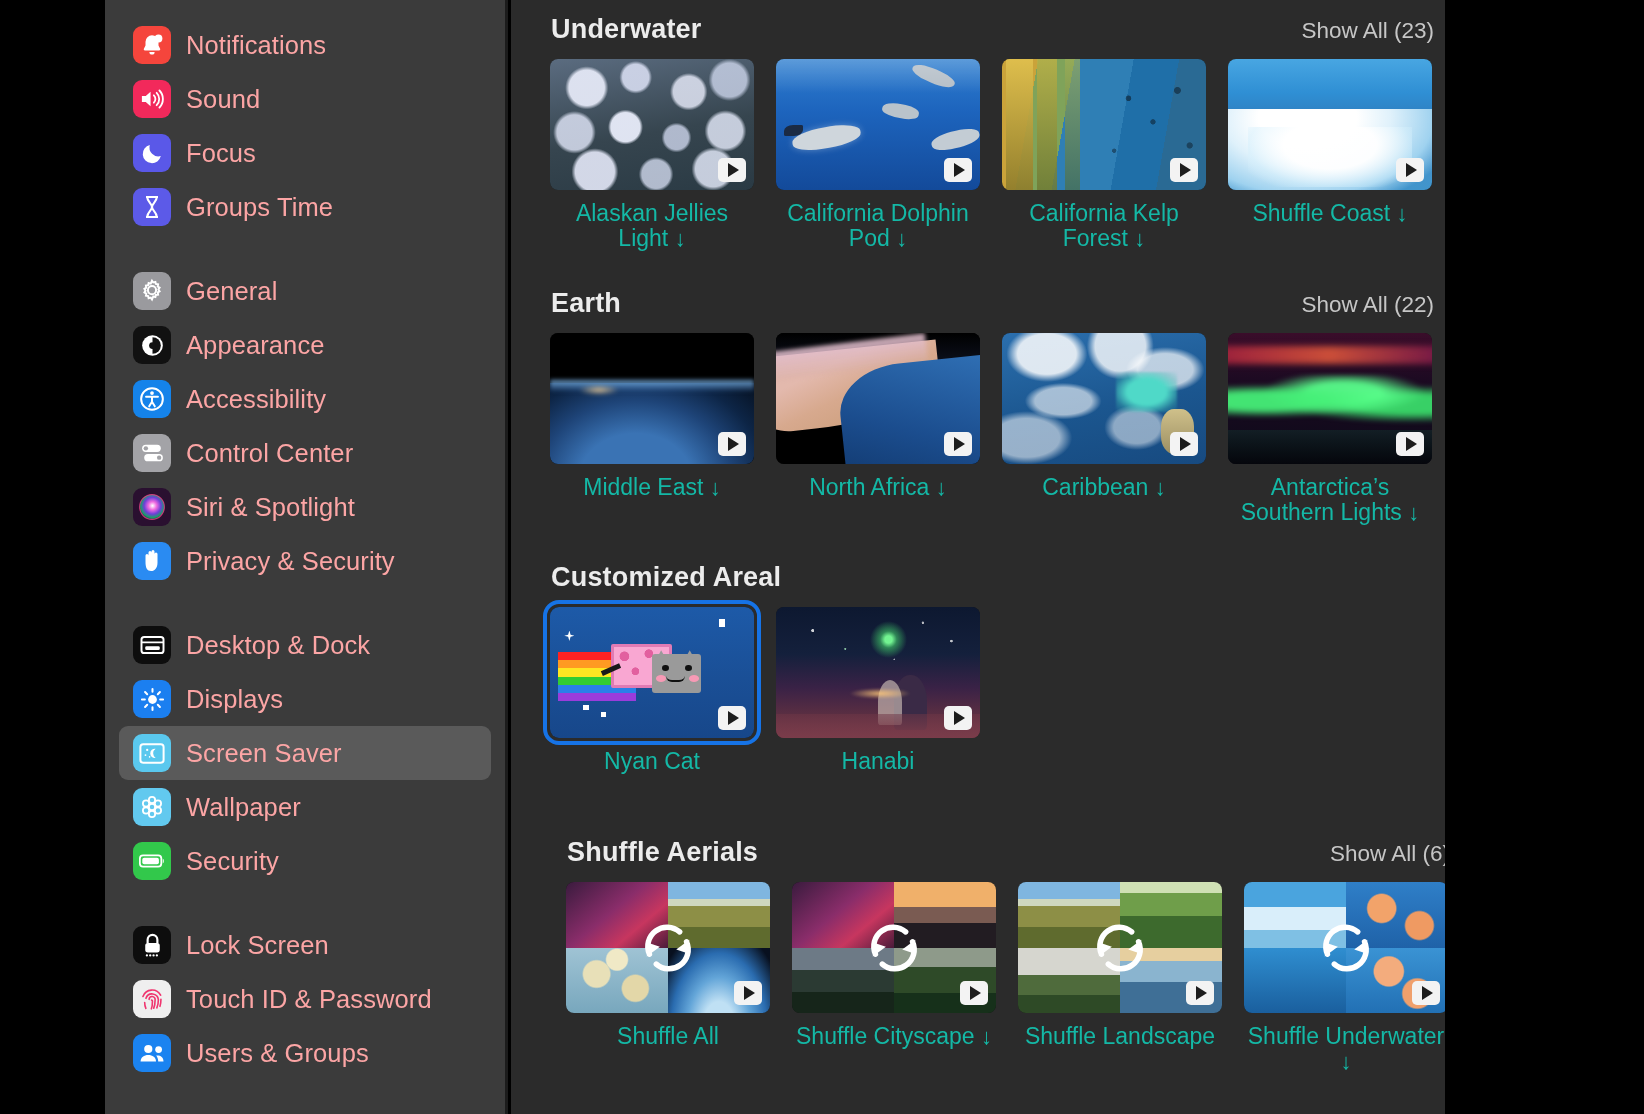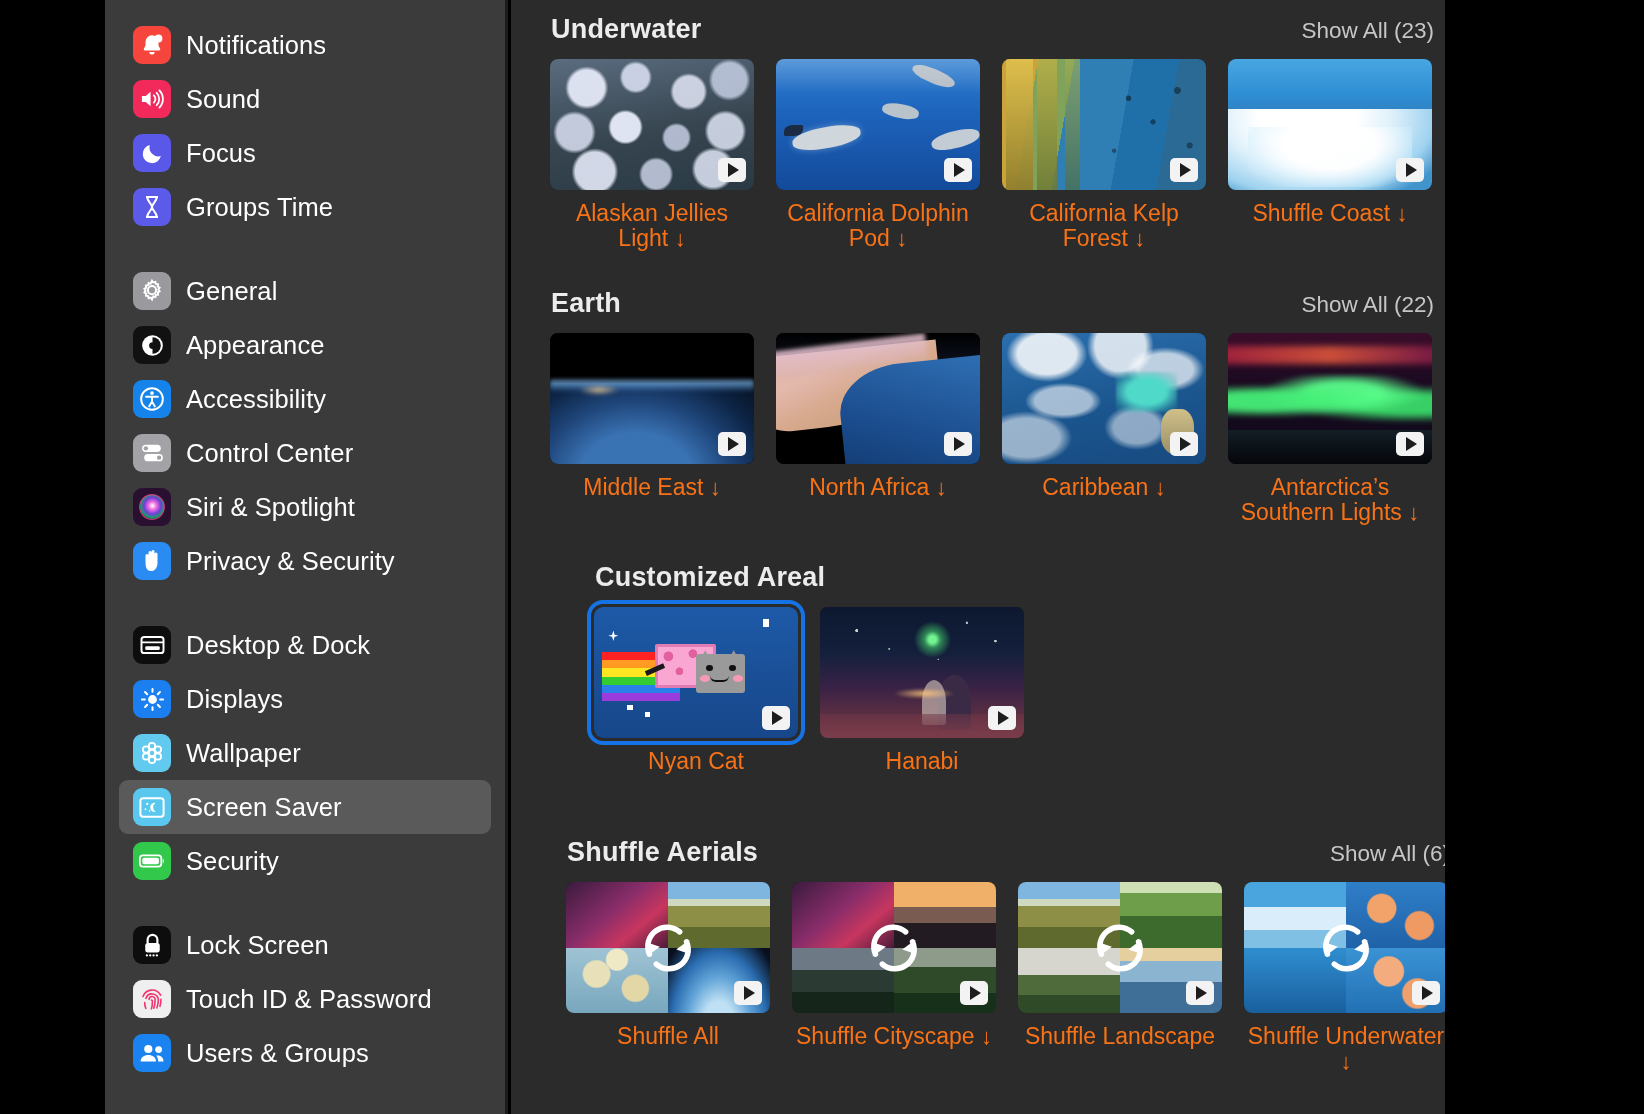--- a/index.html
+++ b/index.html
@@ -26,21 +26,21 @@
     display: flex; align-items: center;
     gap: 15px;
     height: 54px;
     padding: 0 14px;
     border-radius: 9px;
     cursor: default;
   }
   .side-item.selected { background: #5a5a5a; }
   .side-label {
     font-size: 25.5px;
-    color: #ffffff;
+    color: #fca5a5;
     letter-spacing: .1px;
     white-space: nowrap;
   }
   .app-ico {
     width: 38px; height: 38px;
     border-radius: 9px;
     flex: 0 0 38px;
     display: flex; align-items: center; justify-content: center;
     position: relative;
     overflow: hidden;
@@ -107,21 +107,21 @@
   .shuffle-badge {
     position: absolute; left: 50%; top: 50%;
     transform: translate(-50%, -50%);
     width: 66px; height: 66px;
   }
   .caption {
     margin-top: 11px;
     text-align: center;
     font-size: 23px;
     line-height: 25px;
-    color: #f97316;
+    color: #14b8a6;
   }
   .caption .arr { font-size: 22px; }
 
   
   .art { position: absolute; inset: 0; }
   .quad { position:absolute; width:50%; height:50%; }
   .q1 { left:0; top:0; } .q2 { right:0; top:0; }
   .q3 { left:0; bottom:0; } .q4 { right:0; bottom:0; }
 </style>
 </head>
@@ -253,47 +253,47 @@
         <span class="app-ico" style="background:#1b7ff0">
               <svg width="27" height="27" viewBox="0 0 24 24">
                 <circle cx="12" cy="12" r="3.9" fill="white"></circle>
                 <g stroke="white" stroke-width="1.8" stroke-linecap="round">
                   <path d="M12 2.6v2.6M12 18.8v2.6M2.6 12h2.6M18.8 12h2.6M5.4 5.4l1.9 1.9M16.7 16.7l1.9 1.9M18.6 5.4l-1.9 1.9M7.3 16.7l-1.9 1.9"></path>
                 </g>
               </svg>
             </span>
         <span class="side-label">Displays</span>
       </div>
+          <div class="side-item selected">
+        <span class="app-ico" style="background:#5ac8ee">
+              <svg width="28" height="25" viewBox="0 0 28 24">
+                <rect x="2.4" y="2.8" width="23.2" height="18.4" rx="2.8" fill="none" stroke="white" stroke-width="2"></rect>
+                <path fill="white" d="M17.6 7.2a4.7 4.7 0 1 0 .05 9.3 5.6 5.6 0 0 1-.05-9.3z"></path>
+                <circle cx="9.2" cy="8.4" r="1.15" fill="white"></circle>
+                <circle cx="7.5" cy="13.6" r=".95" fill="white"></circle>
+                <circle cx="11.6" cy="15.4" r=".8" fill="white"></circle>
+              </svg>
+            </span>
+        <span class="side-label">Screen Saver</span>
+      </div>
           <div class="side-item">
         <span class="app-ico" style="background:#62c9ef">
               <svg width="28" height="28" viewBox="0 0 24 24">
                 <g fill="none" stroke="white" stroke-width="1.55">
                   <circle cx="12" cy="12" r="2.7"></circle>
                   <circle cx="12" cy="6.1" r="2.7"></circle>
                   <circle cx="12" cy="17.9" r="2.7"></circle>
                   <circle cx="6.9" cy="9.05" r="2.7"></circle>
                   <circle cx="17.1" cy="9.05" r="2.7"></circle>
                   <circle cx="6.9" cy="14.95" r="2.7"></circle>
                   <circle cx="17.1" cy="14.95" r="2.7"></circle>
                 </g>
               </svg>
             </span>
         <span class="side-label">Wallpaper</span>
-      </div>
-          <div class="side-item selected">
-        <span class="app-ico" style="background:#5ac8ee">
-              <svg width="28" height="25" viewBox="0 0 28 24">
-                <rect x="2.4" y="2.8" width="23.2" height="18.4" rx="2.8" fill="none" stroke="white" stroke-width="2"></rect>
-                <path fill="white" d="M17.6 7.2a4.7 4.7 0 1 0 .05 9.3 5.6 5.6 0 0 1-.05-9.3z"></path>
-                <circle cx="9.2" cy="8.4" r="1.15" fill="white"></circle>
-                <circle cx="7.5" cy="13.6" r=".95" fill="white"></circle>
-                <circle cx="11.6" cy="15.4" r=".8" fill="white"></circle>
-              </svg>
-            </span>
-        <span class="side-label">Screen Saver</span>
       </div>
           <div class="side-item">
         <span class="app-ico" style="background:#32c84b">
               <svg width="28" height="20" viewBox="0 0 30 18">
                 <rect x="2" y="3" width="23" height="12" rx="3.4" fill="none" stroke="white" stroke-width="1.9"></rect>
                 <rect x="4.6" y="5.6" width="17.8" height="6.8" rx="2" fill="white"></rect>
                 <path fill="white" d="M26.6 6.6c1.4.5 1.4 4.3 0 4.8z"></path>
               </svg>
             </span>
         <span class="side-label">Security</span>
@@ -487,21 +487,21 @@
         <div style="position:absolute;left:0;bottom:0;width:100%;height:26%;background:linear-gradient(180deg,rgba(20,60,50,.4),#05060c)"></div>
                 </div>
                 <span class="play-badge">
                   <i></i>
                 </span>
         </div>
         <div class="caption"><span>Antarctica’s Southern Lights</span> <span class="arr">↓</span></div>
       </div>
           </div>
         </div>
-        <div class="section" style="position:absolute;left:0;top:562px;width:100%;padding-left:44px;">
+        <div class="section" style="position:absolute;left:0;top:562px;width:100%;">
       <div class="sec-head">
         <span class="sec-title">Customized Areal</span>
 
       </div>
       <div class="row">
             <div class="tile selected">
         <div class="thumb">
           <div class="art" style="background:linear-gradient(180deg,#1d5aa8,#1a4f96 55%,#17478a)">
         <div style="position:absolute;left:4%;top:34%;width:38%;height:38%;background:linear-gradient(180deg,#ff2222 0 16.6%,#ff9a22 16.6% 33.3%,#ffe622 33.3% 50%,#33cc33 50% 66.6%,#2a7fe8 66.6% 83.3%,#9a3cdb 83.3% 100%)"></div>
         <div style="position:absolute;left:30%;top:28%;width:30%;height:34%;background:#f9a7d2;border:3px solid #e07bb4;border-radius:2px"></div>

